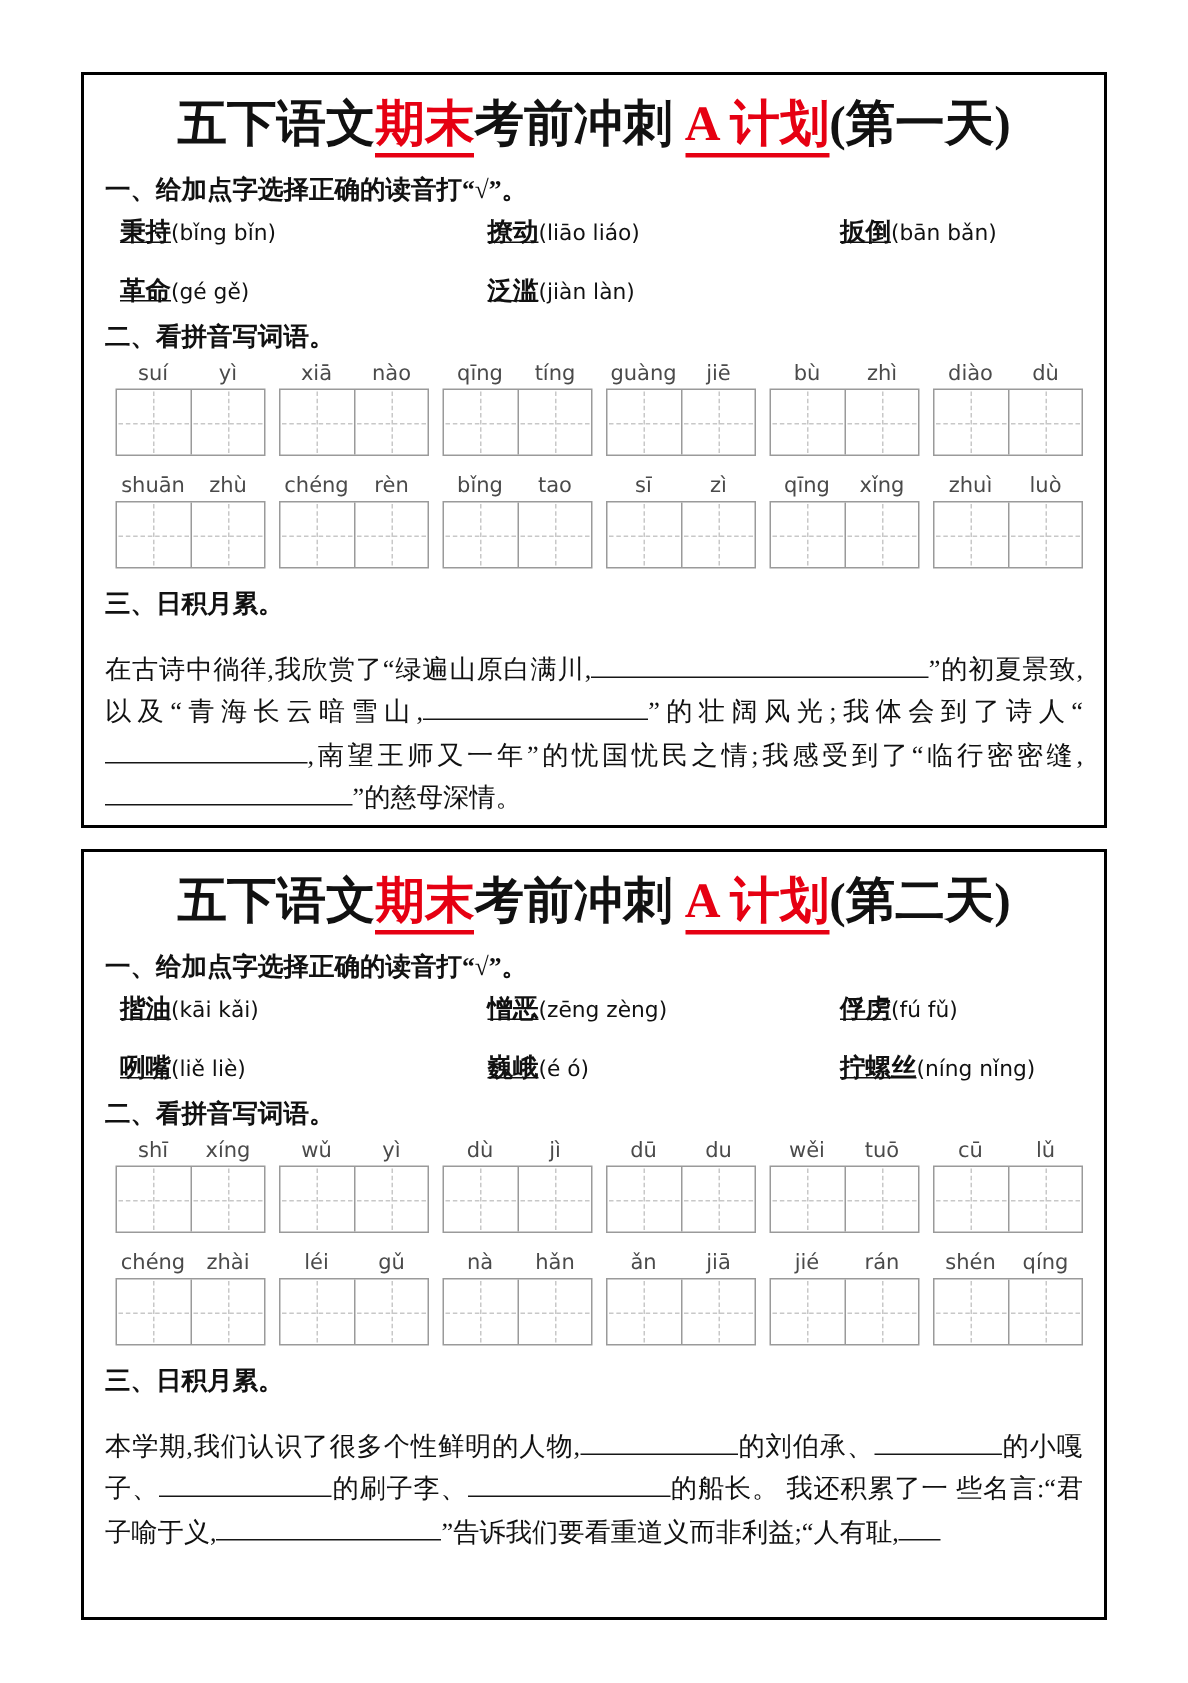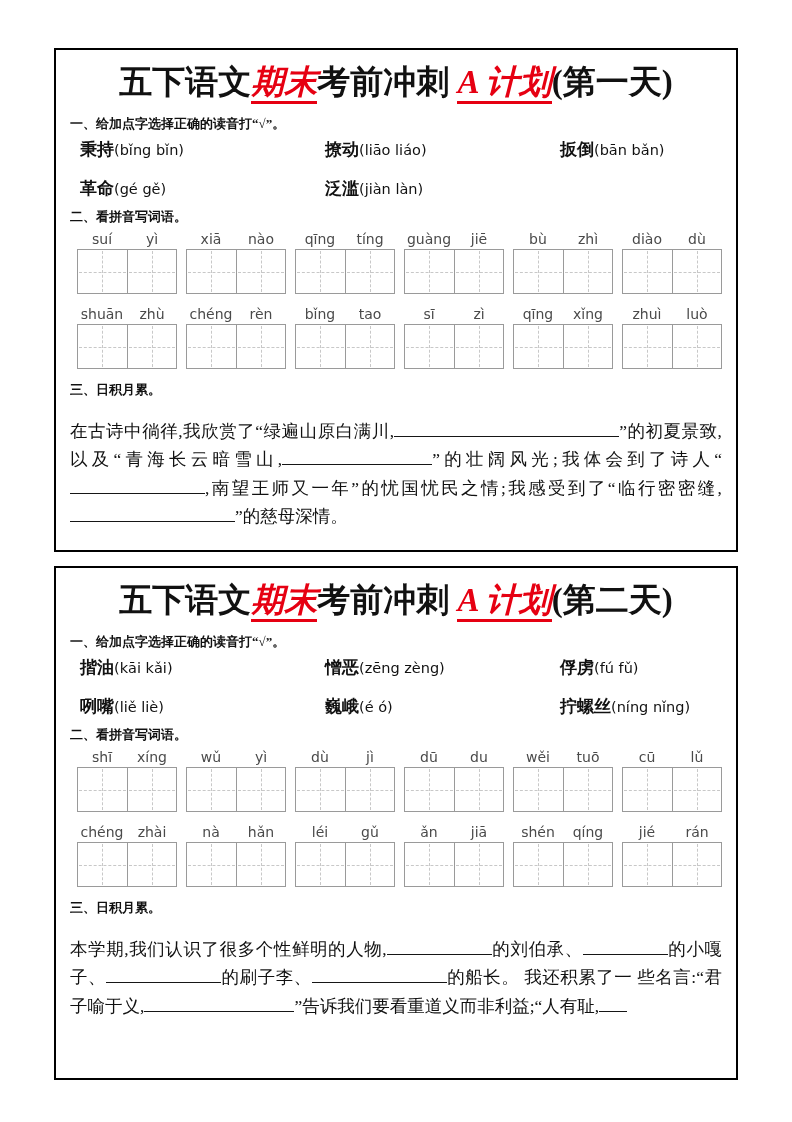--- a/index.html
+++ b/index.html
@@ -24,36 +24,35 @@
     text-align:center;
     font-size:33px;
     font-weight:700;
     margin:2px 0 10px 0;
     white-space:nowrap;
   }
   .title .red{
     color:#e60012;
     border-bottom:3px solid #e60012;
     padding-bottom:1px;
-    font-style:italic;
   }
   .section-heading{
-    font-size:13px;
+    font-size:17px;
     font-weight:700;
     margin:6px 0 5px 0;
   }
   .items-grid{
     display:grid;
     grid-template-columns:245px 235px auto;
     row-gap:16px;
     padding-left:10px;
     margin:4px 0 8px 0;
     font-size:17px;
   }
-  .item .word{font-weight:700;}
+  .item .word{font-weight:700;text-decoration:underline;}
   .item .pin{
     font-family:"DejaVu Sans", sans-serif;
     font-size:14.5px;
   }
   .pin-row{
     display:flex;
     gap:9px;
     margin:2px 0 12px 0;
     padding-left:2px;
     justify-content:flex-end;
@@ -320,62 +319,62 @@
             <span class="syl">chéng</span>
             <span class="syl">zhài</span>
           </div>
           <div class="gridbox">
             <div class="cell"></div>
             <div class="cell"></div>
           </div>
         </div>
         <div class="group">
           <div class="pin-line">
+            <span class="syl">léi</span>
+            <span class="syl">gǔ</span>
+          </div>
+          <div class="gridbox">
+            <div class="cell"></div>
+            <div class="cell"></div>
+          </div>
+        </div>
+        <div class="group">
+          <div class="pin-line">
             <span class="syl">nà</span>
             <span class="syl">hǎn</span>
           </div>
           <div class="gridbox">
             <div class="cell"></div>
             <div class="cell"></div>
           </div>
         </div>
         <div class="group">
           <div class="pin-line">
-            <span class="syl">léi</span>
-            <span class="syl">gǔ</span>
-          </div>
-          <div class="gridbox">
-            <div class="cell"></div>
-            <div class="cell"></div>
-          </div>
-        </div>
-        <div class="group">
-          <div class="pin-line">
             <span class="syl">ǎn</span>
             <span class="syl">jiā</span>
           </div>
           <div class="gridbox">
             <div class="cell"></div>
             <div class="cell"></div>
           </div>
         </div>
         <div class="group">
           <div class="pin-line">
+            <span class="syl">jié</span>
+            <span class="syl">rán</span>
+          </div>
+          <div class="gridbox">
+            <div class="cell"></div>
+            <div class="cell"></div>
+          </div>
+        </div>
+        <div class="group">
+          <div class="pin-line">
             <span class="syl">shén</span>
             <span class="syl">qíng</span>
-          </div>
-          <div class="gridbox">
-            <div class="cell"></div>
-            <div class="cell"></div>
-          </div>
-        </div>
-        <div class="group">
-          <div class="pin-line">
-            <span class="syl">jié</span>
-            <span class="syl">rán</span>
           </div>
           <div class="gridbox">
             <div class="cell"></div>
             <div class="cell"></div>
           </div>
         </div>
       </div>
       <div class="section-heading">三、日积月累。</div>
       <div class="para"><span class="seg">本学期,我们认识了很多个性鲜明的人物,</span><span class="blank" style="width: 105px;"></span><span class="seg">的刘伯承、</span><span class="blank" style="width: 85px;"></span><span class="seg">的小嘎子、</span><span class="blank" style="width: 115px;"></span><span class="seg">的刷子李、</span><span class="blank" style="width: 135px;"></span><span class="seg">的船长。 我还积累了一 些名言:“君子喻于义,</span><span class="blank" style="width: 150px;"></span><span class="seg">”告诉我们要看重道义而非利益;“人有耻,</span><span class="blank" style="width: 28px;"></span></div>
     </div>

